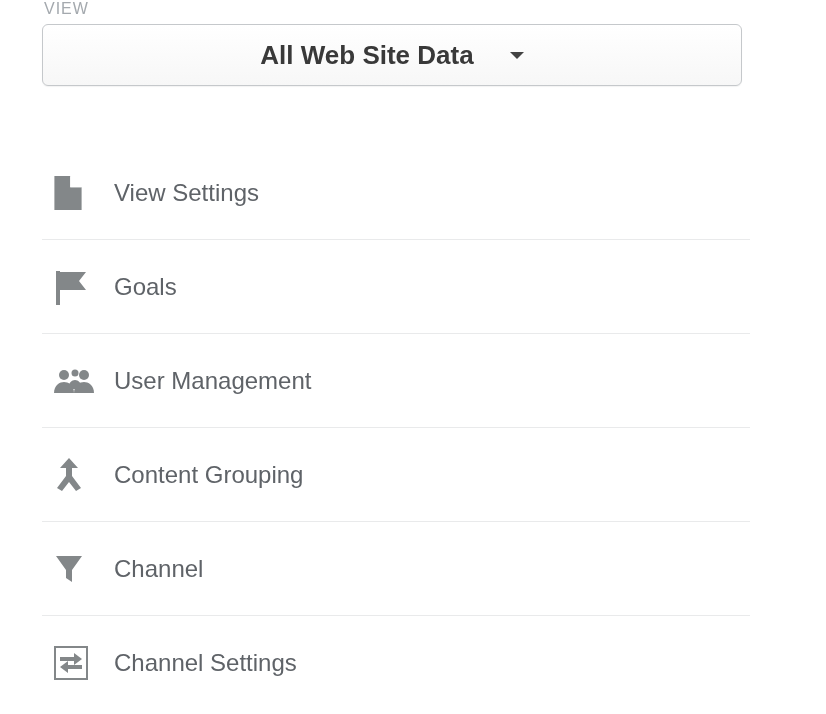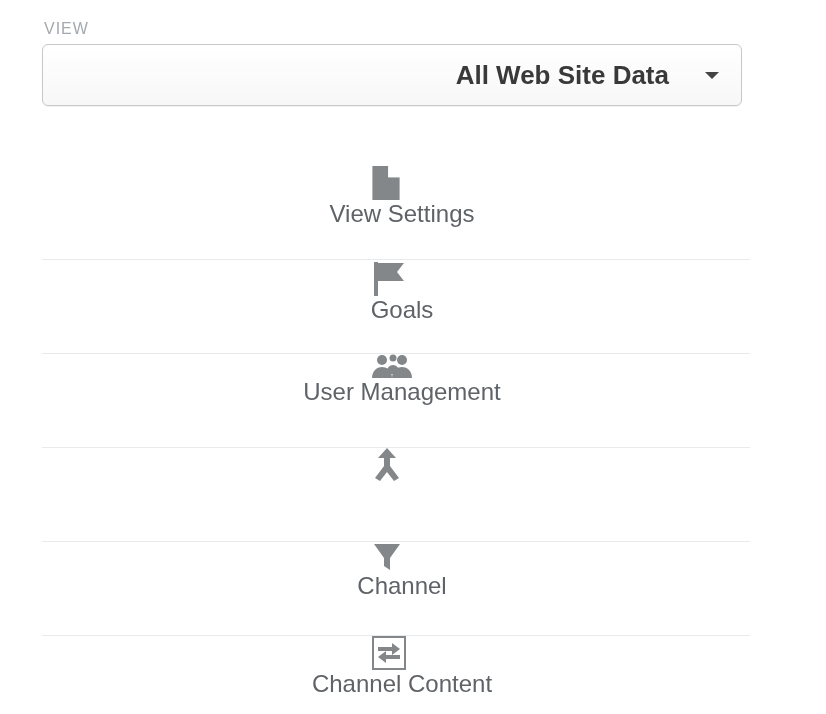--- a/index.html
+++ b/index.html
@@ -16,31 +16,30 @@
     }
     .container {
       padding: 0 42px;
     }
     .section-label {
       color: #a4a9ae;
       font-size: 16px;
       letter-spacing: 1px;
       margin-bottom: 6px;
       padding-left: 2px;
-      margin-top: 20px;
     }
     .dropdown {
       width: 700px;
       height: 62px;
       border: 1px solid #c5c8cb;
       border-radius: 6px;
       background: linear-gradient(to bottom, #ffffff 0%, #f7f7f7 100%);
       display: flex;
       align-items: center;
-      justify-content: flex-end;
+      justify-content: center;
       padding: 0 22px 0 22px;
       cursor: pointer;
       box-shadow: 0 1px 1px rgba(0,0,0,0.05);
       gap: 36px;
     }
     .dropdown-label {
       font-size: 26px;
       font-weight: bold;
       color: #393939;
     }
@@ -55,21 +54,20 @@
       margin-top: 60px;
       width: 708px;
     }
     .menu-item {
       display: flex;
       align-items: center;
       height: 94px;
       border-bottom: 1px solid #e9eaeb;
       cursor: pointer;
       padding-left: 12px;
-      flex-direction: column;
     }
     .menu-item:last-child {
       border-bottom: none;
     }
     .icon-wrap {
       width: 60px;
       display: flex;
       align-items: center;
       justify-content: flex-start;
     }
@@ -127,36 +125,37 @@
       </span>
       <span class="menu-label">User Management</span>
     </div>
 
     <div class="menu-item">
       <span class="icon-wrap">
         <svg width="30" height="34" viewBox="0 0 30 34">
           <path d="M15 0 L6 10 L12 10 L12 18 L3 30 L8 33 L15 24 L22 33 L27 30 L18 18 L18 10 L24 10 Z"></path>
         </svg>
       </span>
+      <span class="menu-label">Content Grouping</span>
     </div>
 
     <div class="menu-item">
       <span class="icon-wrap">
         <svg width="30" height="30" viewBox="0 0 30 30">
           <path d="M2 2 L28 2 L18 16 L18 28 L12 24 L12 16 Z"></path>
         </svg>
       </span>
       <span class="menu-label">Channel</span>
     </div>
 
     <div class="menu-item">
       <span class="icon-wrap">
         <svg width="34" height="34" viewBox="0 0 34 34">
           <rect x="1" y="1" width="32" height="32" fill="none" stroke="#838789" stroke-width="2"></rect>
           <path d="M6 11 L20 11 L20 7 L28 13 L20 19 L20 15 L6 15 Z" fill="#838789"></path>
           <path d="M28 23 L14 23 L14 27 L6 21 L14 15 L14 19 L28 19 Z" fill="#838789"></path>
         </svg>
       </span>
-      <span class="menu-label">Channel Content</span>
+      <span class="menu-label">Channel Settings</span>
     </div>
 
   </div>
 </div>
 
 </body></html>

